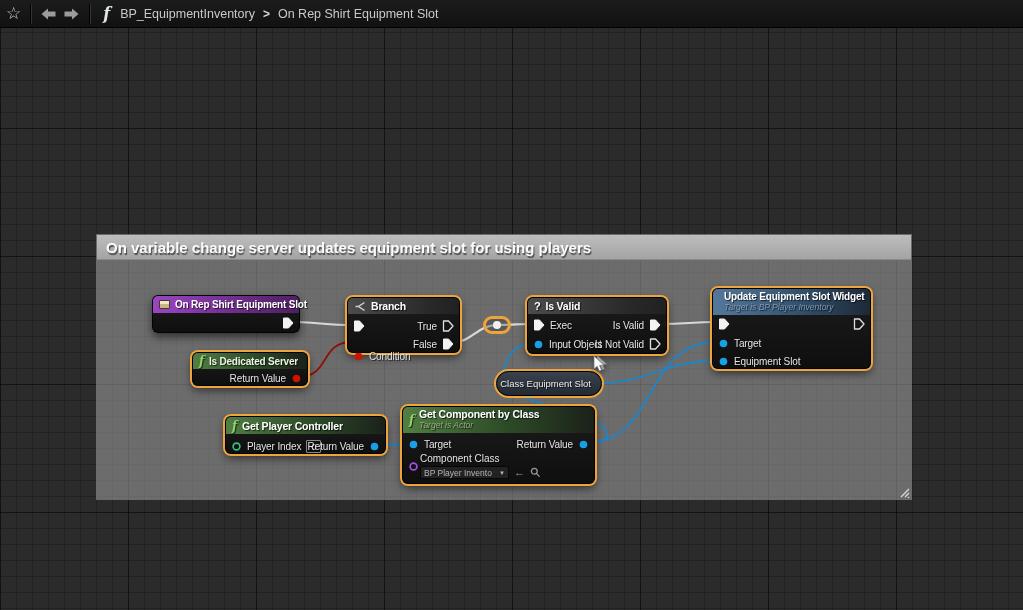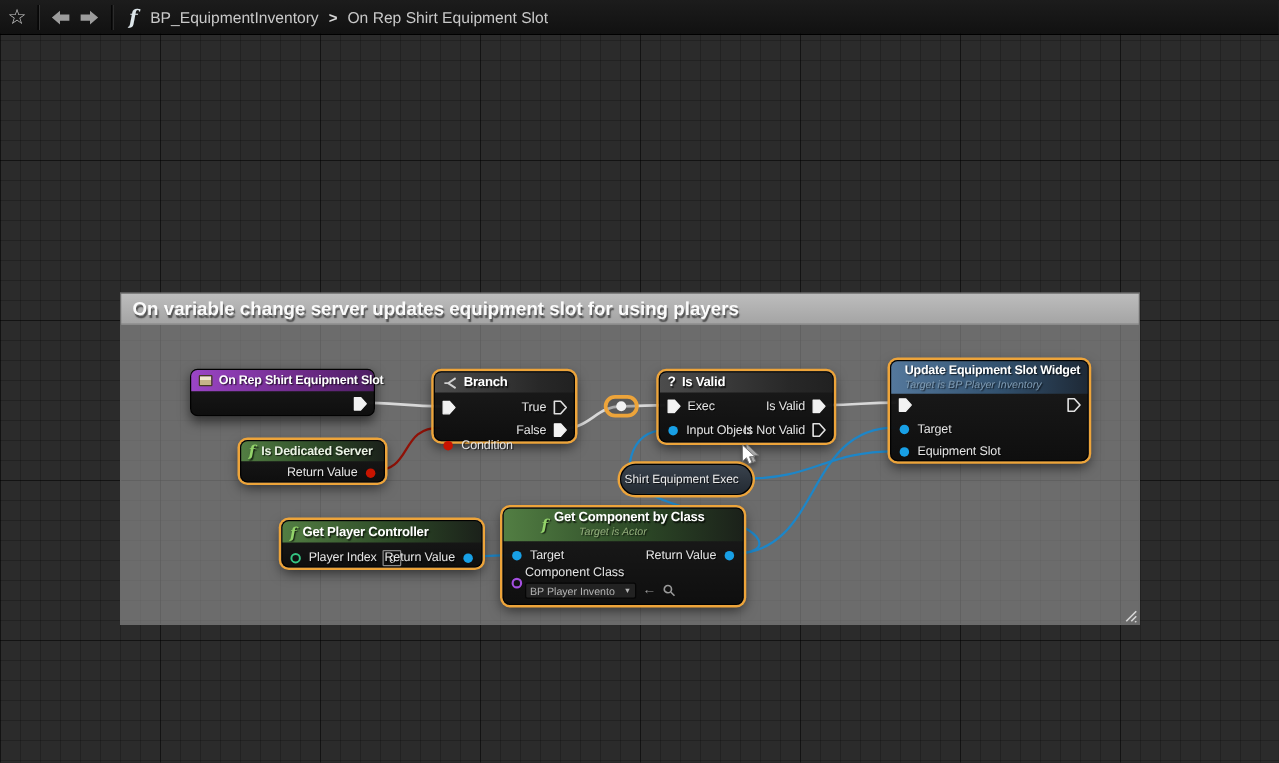--- a/index.html
+++ b/index.html
@@ -57,30 +57,30 @@
     border:1px solid rgba(0,0,0,0.9);
     box-shadow:0 4px 9px rgba(0,0,0,0.55);
   }
   .node.selected { box-shadow:0 0 0 2px #eda43a, 0 4px 10px rgba(0,0,0,0.6); }
   .node-header {
     display:flex; align-items:center; gap:5px; padding:0 6px;
     border-radius:5px 5px 0 0; height:17px;
     font-size:10.5px; font-weight:bold; color:#fff; letter-spacing:-0.2px;
     text-shadow:1px 1px 1px rgba(0,0,0,0.7); white-space:nowrap;
   }
-  .node-header.tall { height:26px;justify-content:center; }
+  .node-header.tall { height:26px; }
   .hdr-col { display:flex; flex-direction:column; line-height:11px; }
   .hdr-sub { font-weight:normal; font-style:italic; font-size:8.5px; letter-spacing:0; }
   .hdr-gray   { background:linear-gradient(90deg,#4c4c4c,#282828 75%, #212121); }
   .hdr-green  { background:linear-gradient(90deg,#527e43,#2d4a27 55%, #1b211a); }
   .hdr-purple { background:linear-gradient(90deg,#9b45c6,#6e2b89 60%, #4e1f63); }
   .hdr-blue   { background:linear-gradient(90deg,#54789c,#32516e 55%, #1e2936); }
   .hdr-fn { font-family:"DejaVu Serif", serif; font-style:italic; font-weight:bold;
             color:#93d36a; font-size:12px; }
-  .sub-green { color:#93ad7c;margin-left:20px; } .sub-blue { color:#7e9ab2; }
+  .sub-green { color:#93ad7c; } .sub-blue { color:#7e9ab2; }
 
   .pin-row {
     position:absolute; height:18px; display:flex; align-items:center; gap:5px;
     font-size:10px; color:#e4e4e4; letter-spacing:-0.1px; white-space:nowrap;
     text-shadow:1px 1px 0 rgba(0,0,0,0.6);
   }
   .pin-row.l { left:5px; } .pin-row.r { right:5px; }
   .pin-row svg { display:block; flex:none; }
 
   .value-box {
@@ -268,21 +268,21 @@
     </div>
     <div class="pin-row l" style="top:63px;">
       <svg width="11" height="11">
           <circle cx="5.5" cy="5.5" r="3.8" fill="#18a0e6"></circle>
         </svg>
       <span>Equipment Slot</span>
     </div>
   </div>
 
   <div id="node-shirt-slot" class="selected">
-    <span>Shirt Equipment Exec</span>
+    <span>Class Equipment Slot</span>
     <svg width="11" height="11">
         <circle cx="5.5" cy="5.5" r="3.8" fill="#18a0e6"></circle>
       </svg>
   </div>
 
   <div class="node selected" style="left:225px; top:416px; width:161px; height:38px;">
     <div class="node-header hdr-green">
       <span class="hdr-fn">f</span>
       <span>Get Player Controller</span>
     </div>

